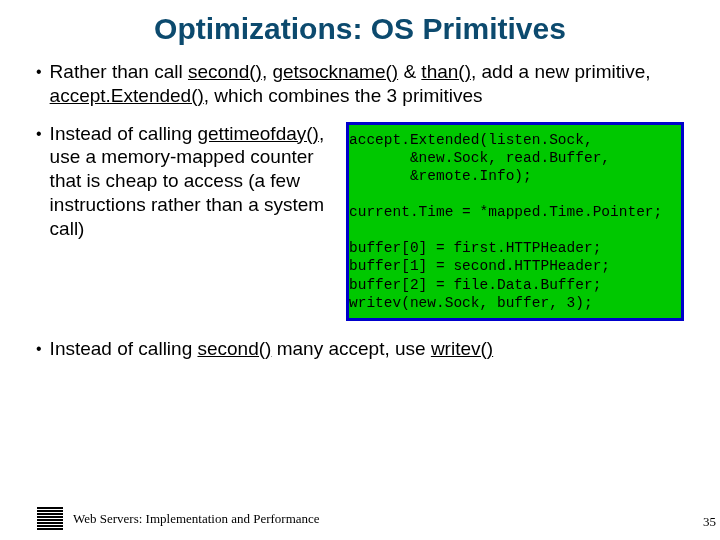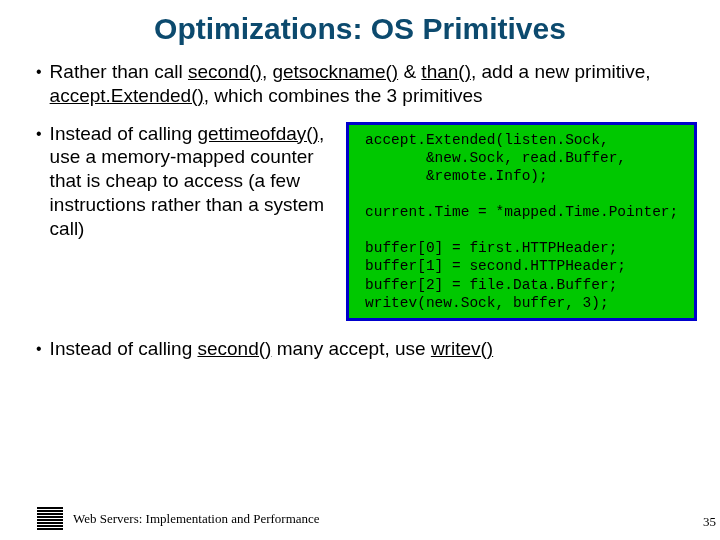--- a/index.html
+++ b/index.html
@@ -50,21 +50,21 @@
   }
   .middle-row .left .dot {
     font-size: 16px;
     margin-right: 8px;
     margin-top: 2px;
   }
   .codebox {
     flex: 1;
     background: #00c800;
     border: 3px solid #0000cc;
-    padding: 6px 16px;
+    padding: 6px 0;
     font-family: "Courier New", Courier, monospace;
     font-size: 14.5px;
     color: #000;
     line-height: 1.25;
     white-space: pre;
   }
   .footer {
     position: absolute;
     bottom: 10px;
     left: 8px;

